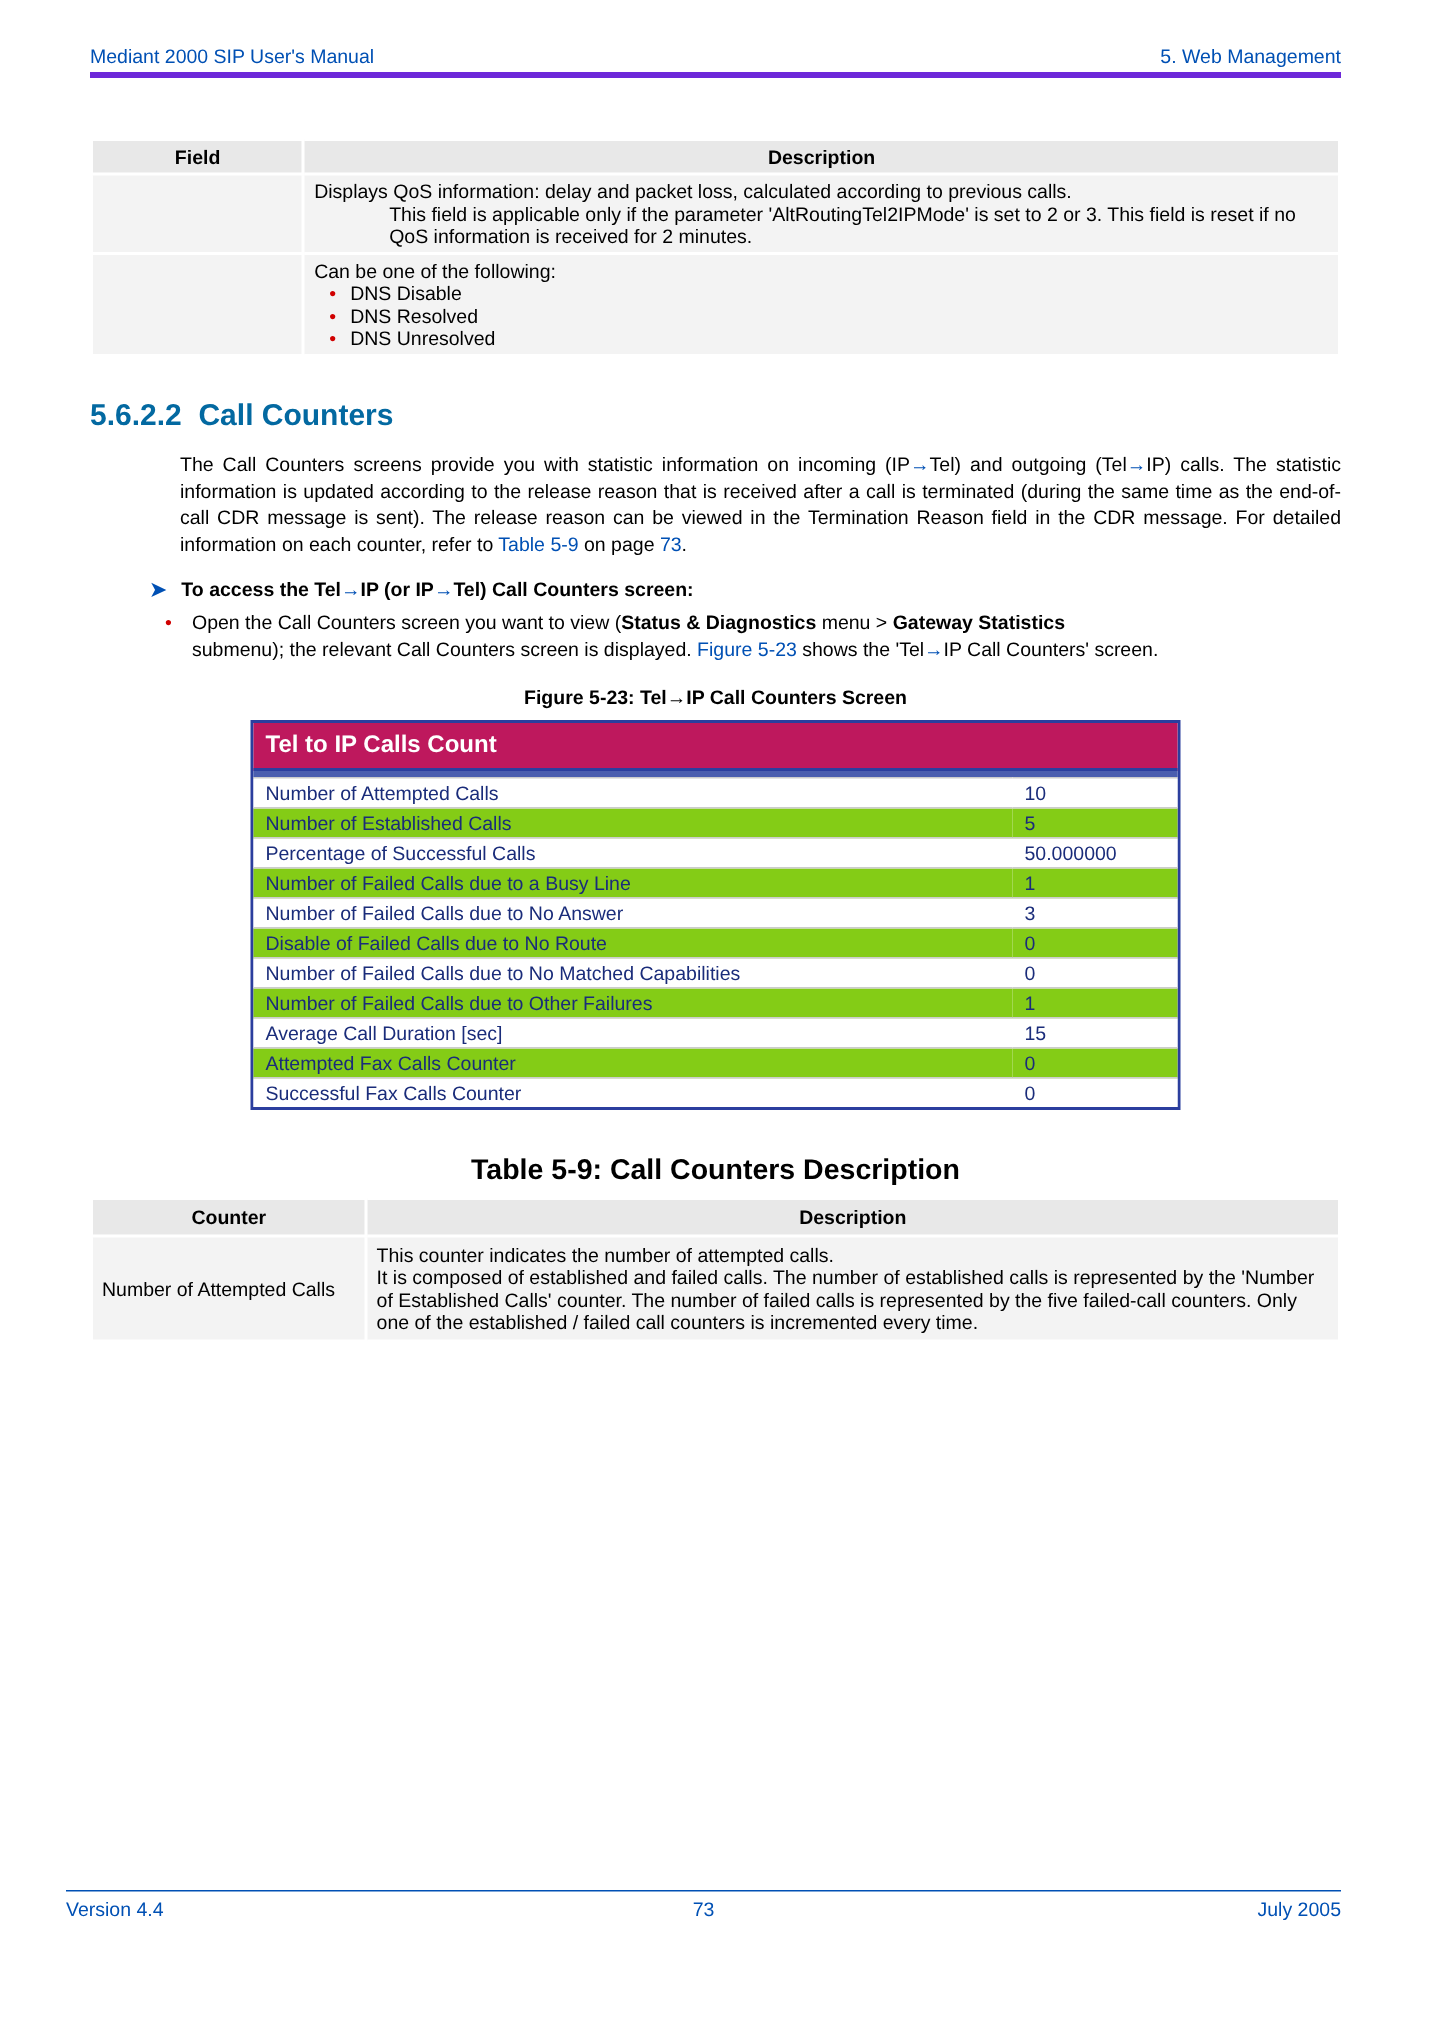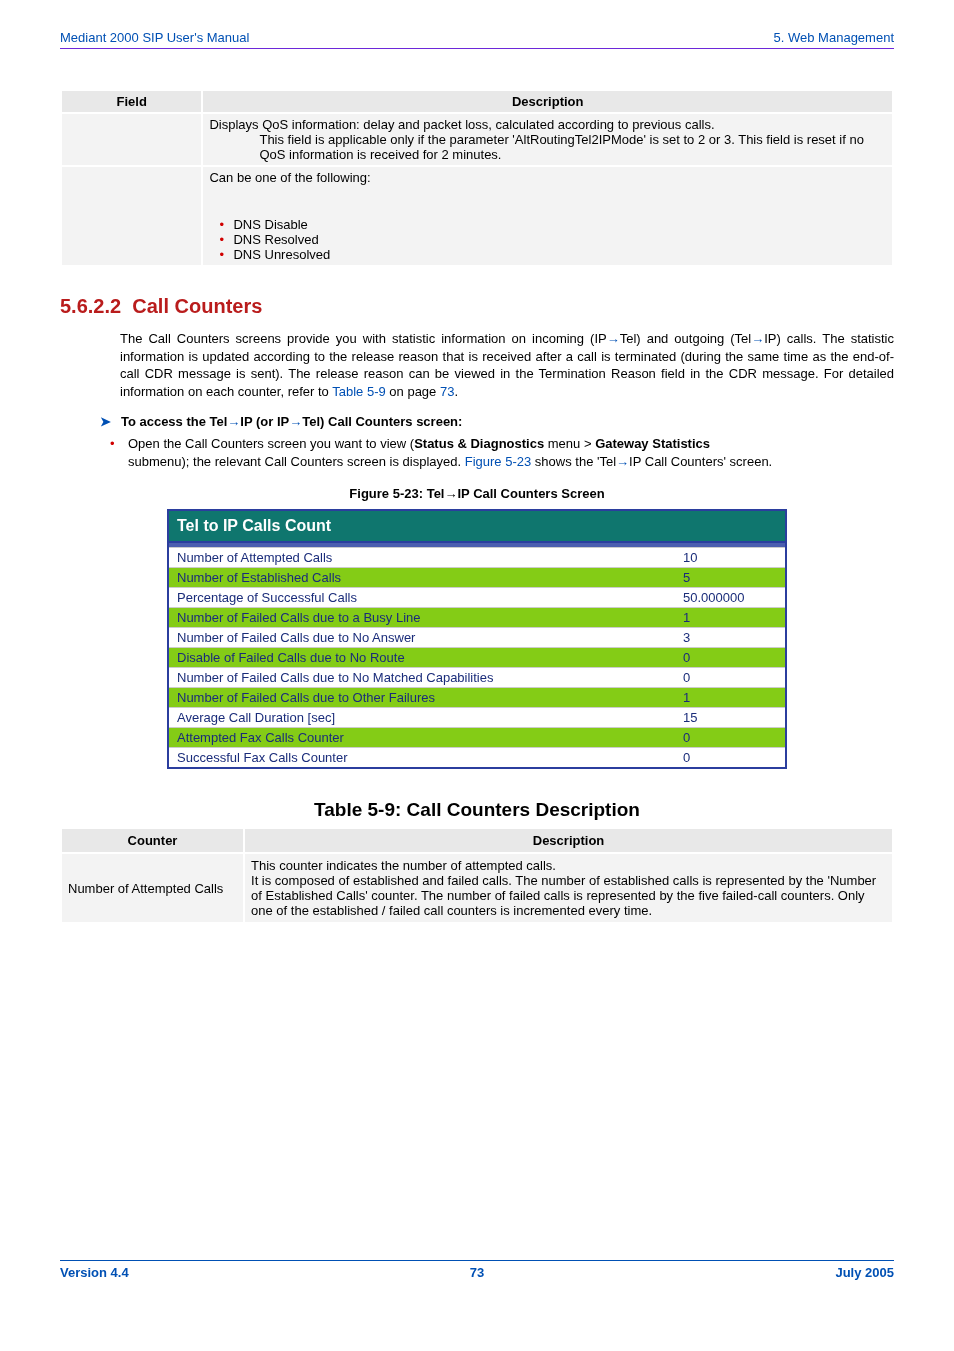--- a/index.html
+++ b/index.html
@@ -16,21 +16,21 @@
     padding: 30px 60px 20px 60px;
     min-height: 1300px;
     position: relative;
   }
   .header-line {
     display: flex;
     justify-content: space-between;
     color: #0050B4;
     font-size: 13px;
     padding-bottom: 3px;
-    border-bottom: 1px solid #6d28d9;
+    border-bottom: 4px solid #6d28d9;
     margin-bottom: 40px;
   }
 
   .info-table {
     width: 100%;
     border-collapse: collapse;
     margin-bottom: 28px;
     font-size: 13px;
   }
   .info-table td, .info-table th {
@@ -42,31 +42,31 @@
     font-weight: normal;
   }
   .info-table thead th {
     background: #e8e8e8;
     font-weight: bold;
     text-align: center;
     height: 20px;
   }
   .info-table td:first-child { width: 17%; }
   .info-table .indent { padding-left: 50px; display: block; }
-  .info-table ul { list-style: none; padding-left: 24px; margin-top: 32px; }
+  .info-table ul { list-style: none; padding-left: 24px; }
   .info-table ul li::before {
     content: "•";
     color: #D00000;
     display: inline-block;
     width: 14px;
     margin-left: -14px;
   }
 
   .section-heading {
-    color: #b91c1c;
+    color: #0369a1;
     font-size: 20px;
     font-weight: bold;
     margin: 20px 0 12px 0;
   }
   .body-text {
     text-align: justify;
     margin: 0 0 10px 60px;
     line-height: 1.35;
     font-size: 13px;
   }
@@ -96,21 +96,21 @@
     font-size: 13px;
     margin: 16px 0 8px 0;
   }
 
   .calls-table-wrap {
     margin: 0 auto;
     width: 620px;
     border: 2px solid #2B3E9E;
   }
   .calls-header {
-    background: #0f766e;
+    background: #be185d;
     color: #fff;
     font-weight: bold;
     font-size: 16px;
     padding: 6px 8px;
     border-bottom: 2px solid #2B3E9E;
   }
   .calls-header-spacer {
     background: #4B5EAF;
     height: 4px;
   }
@@ -152,23 +152,22 @@
 
   .footer {
     display: flex;
     justify-content: space-between;
     color: #0050B4;
     font-size: 13px;
     border-top: 1px solid #0050B4;
     padding-top: 4px;
     position: absolute;
     bottom: 20px;
-    left: 60px;
+    left: 44px;
     right: 60px;
-    font-weight: bold;
   }
   .footer .center { position:absolute; left:0; right:0; text-align:center; }
   .footer .right { margin-left:auto; }
 </style>
 </head>
 <body>
 
 <div class="page">
 
   <div class="header-line">

